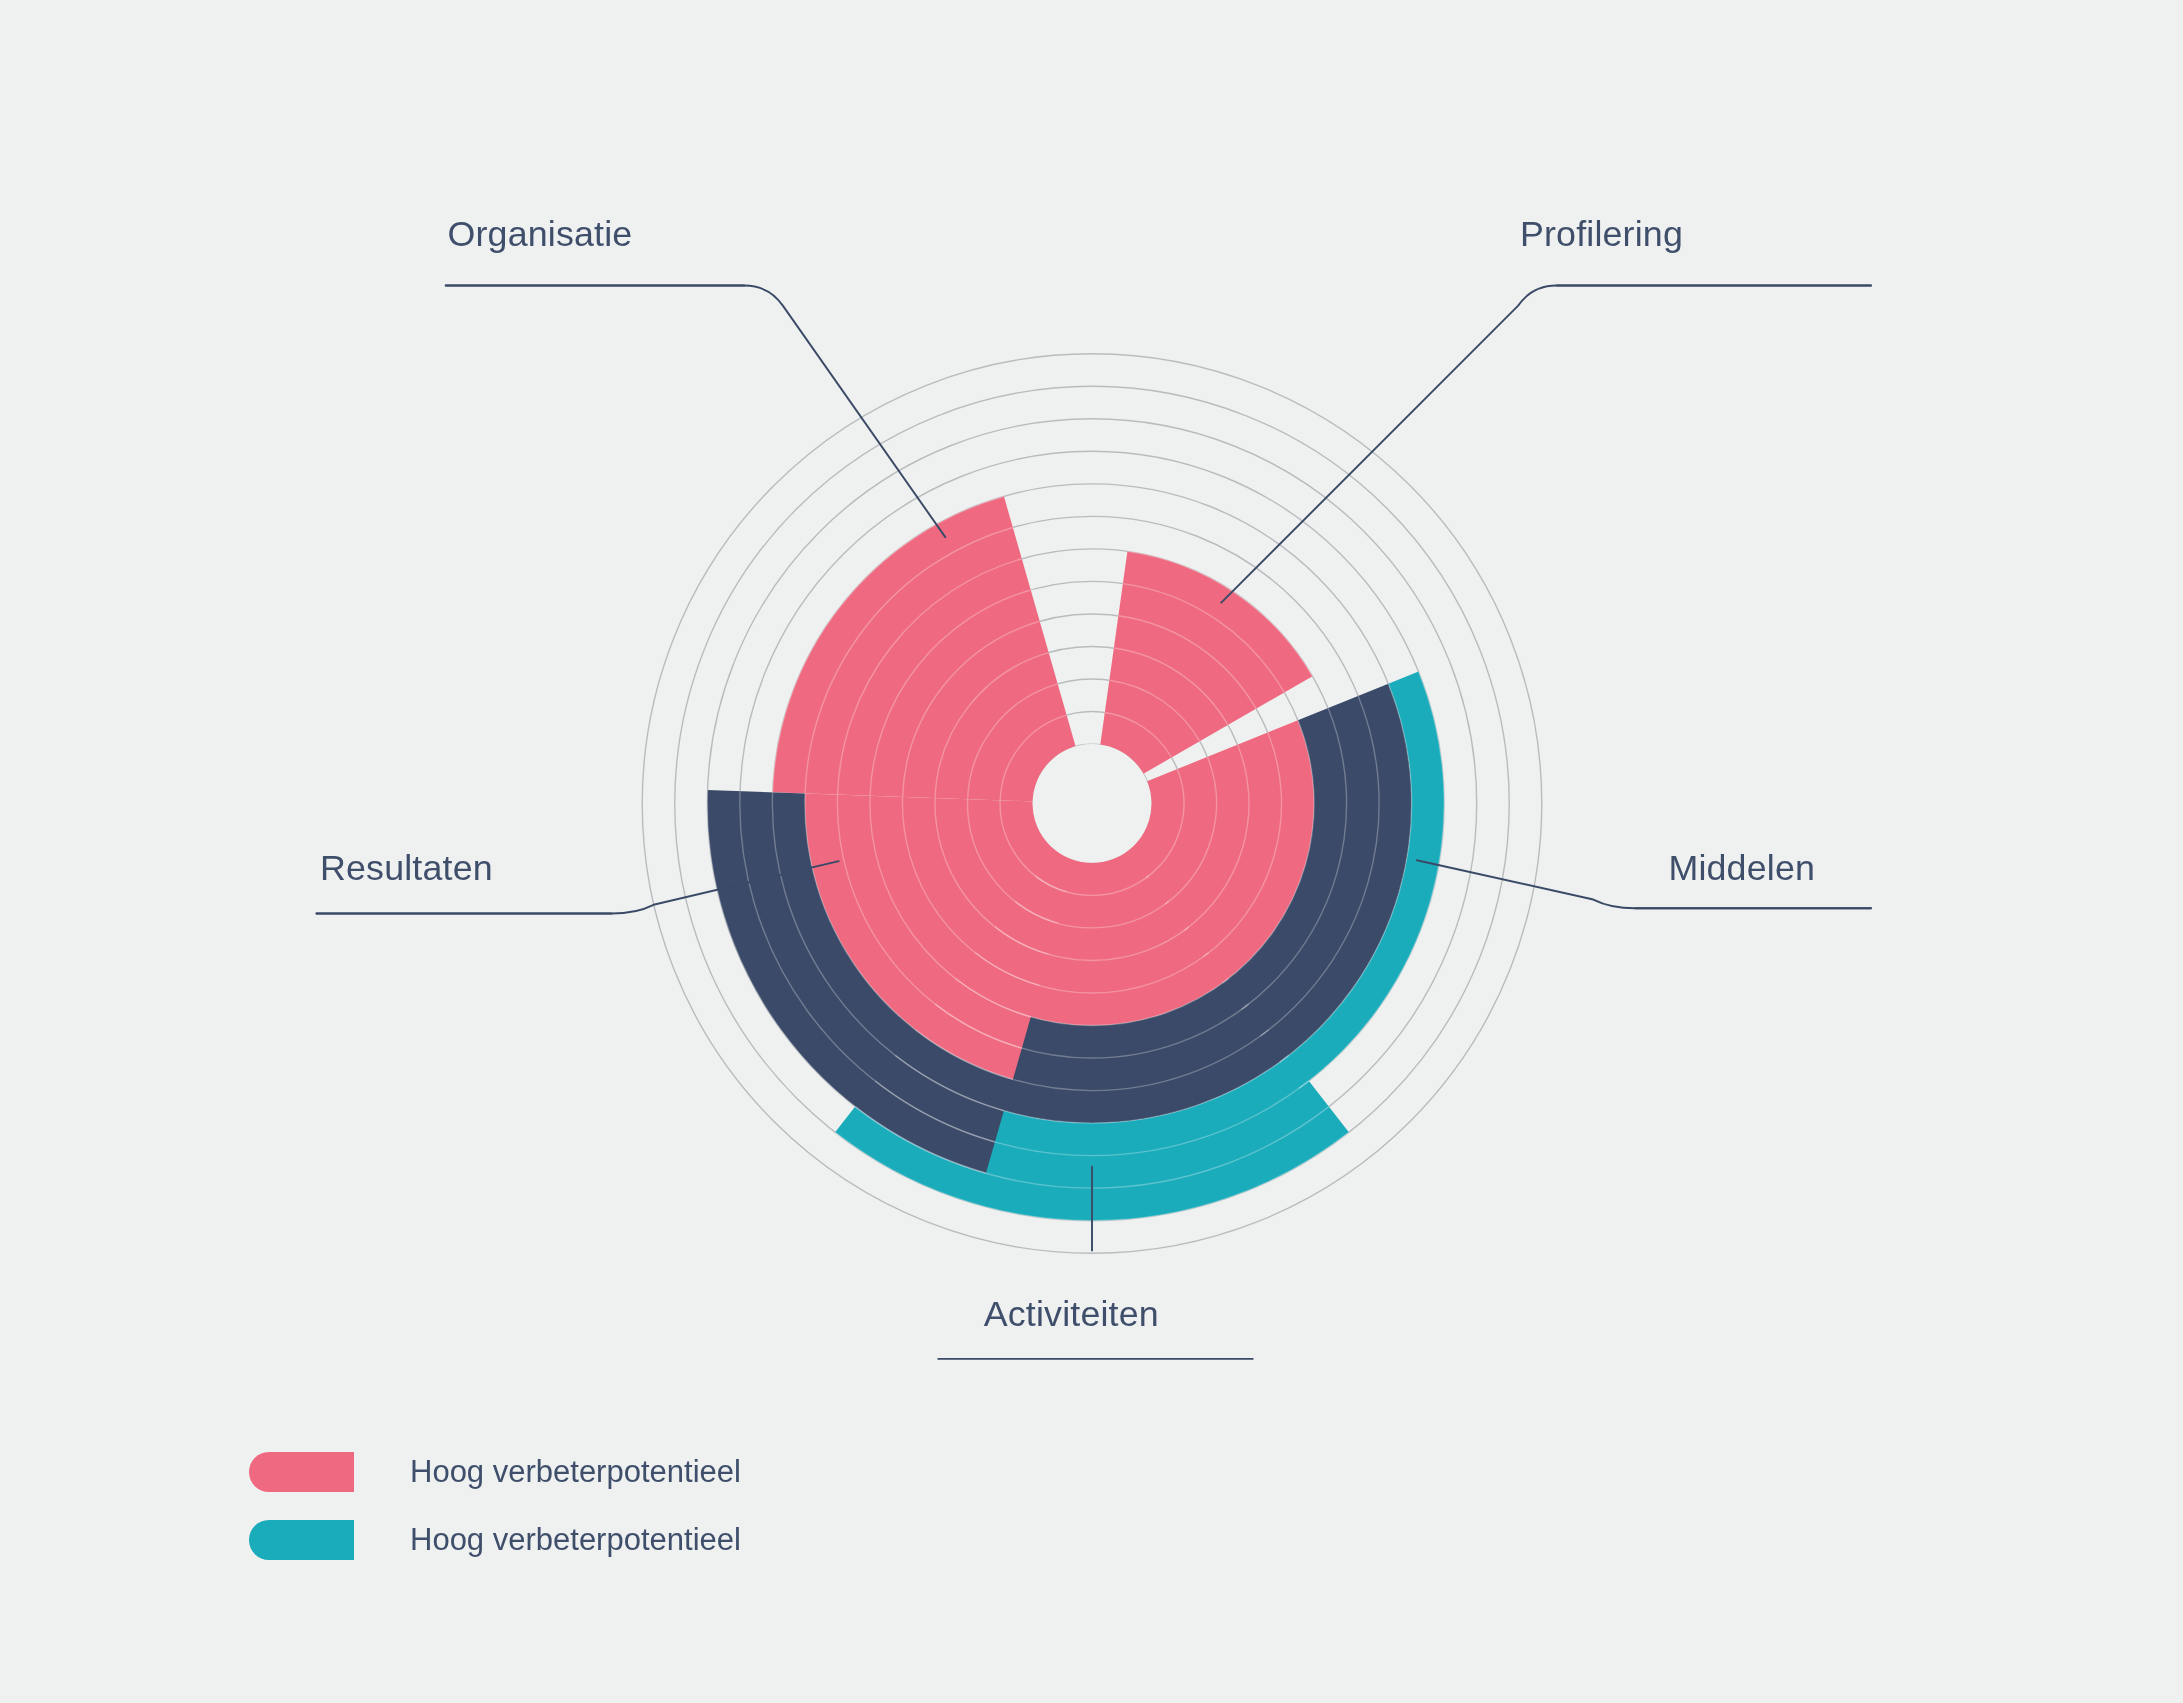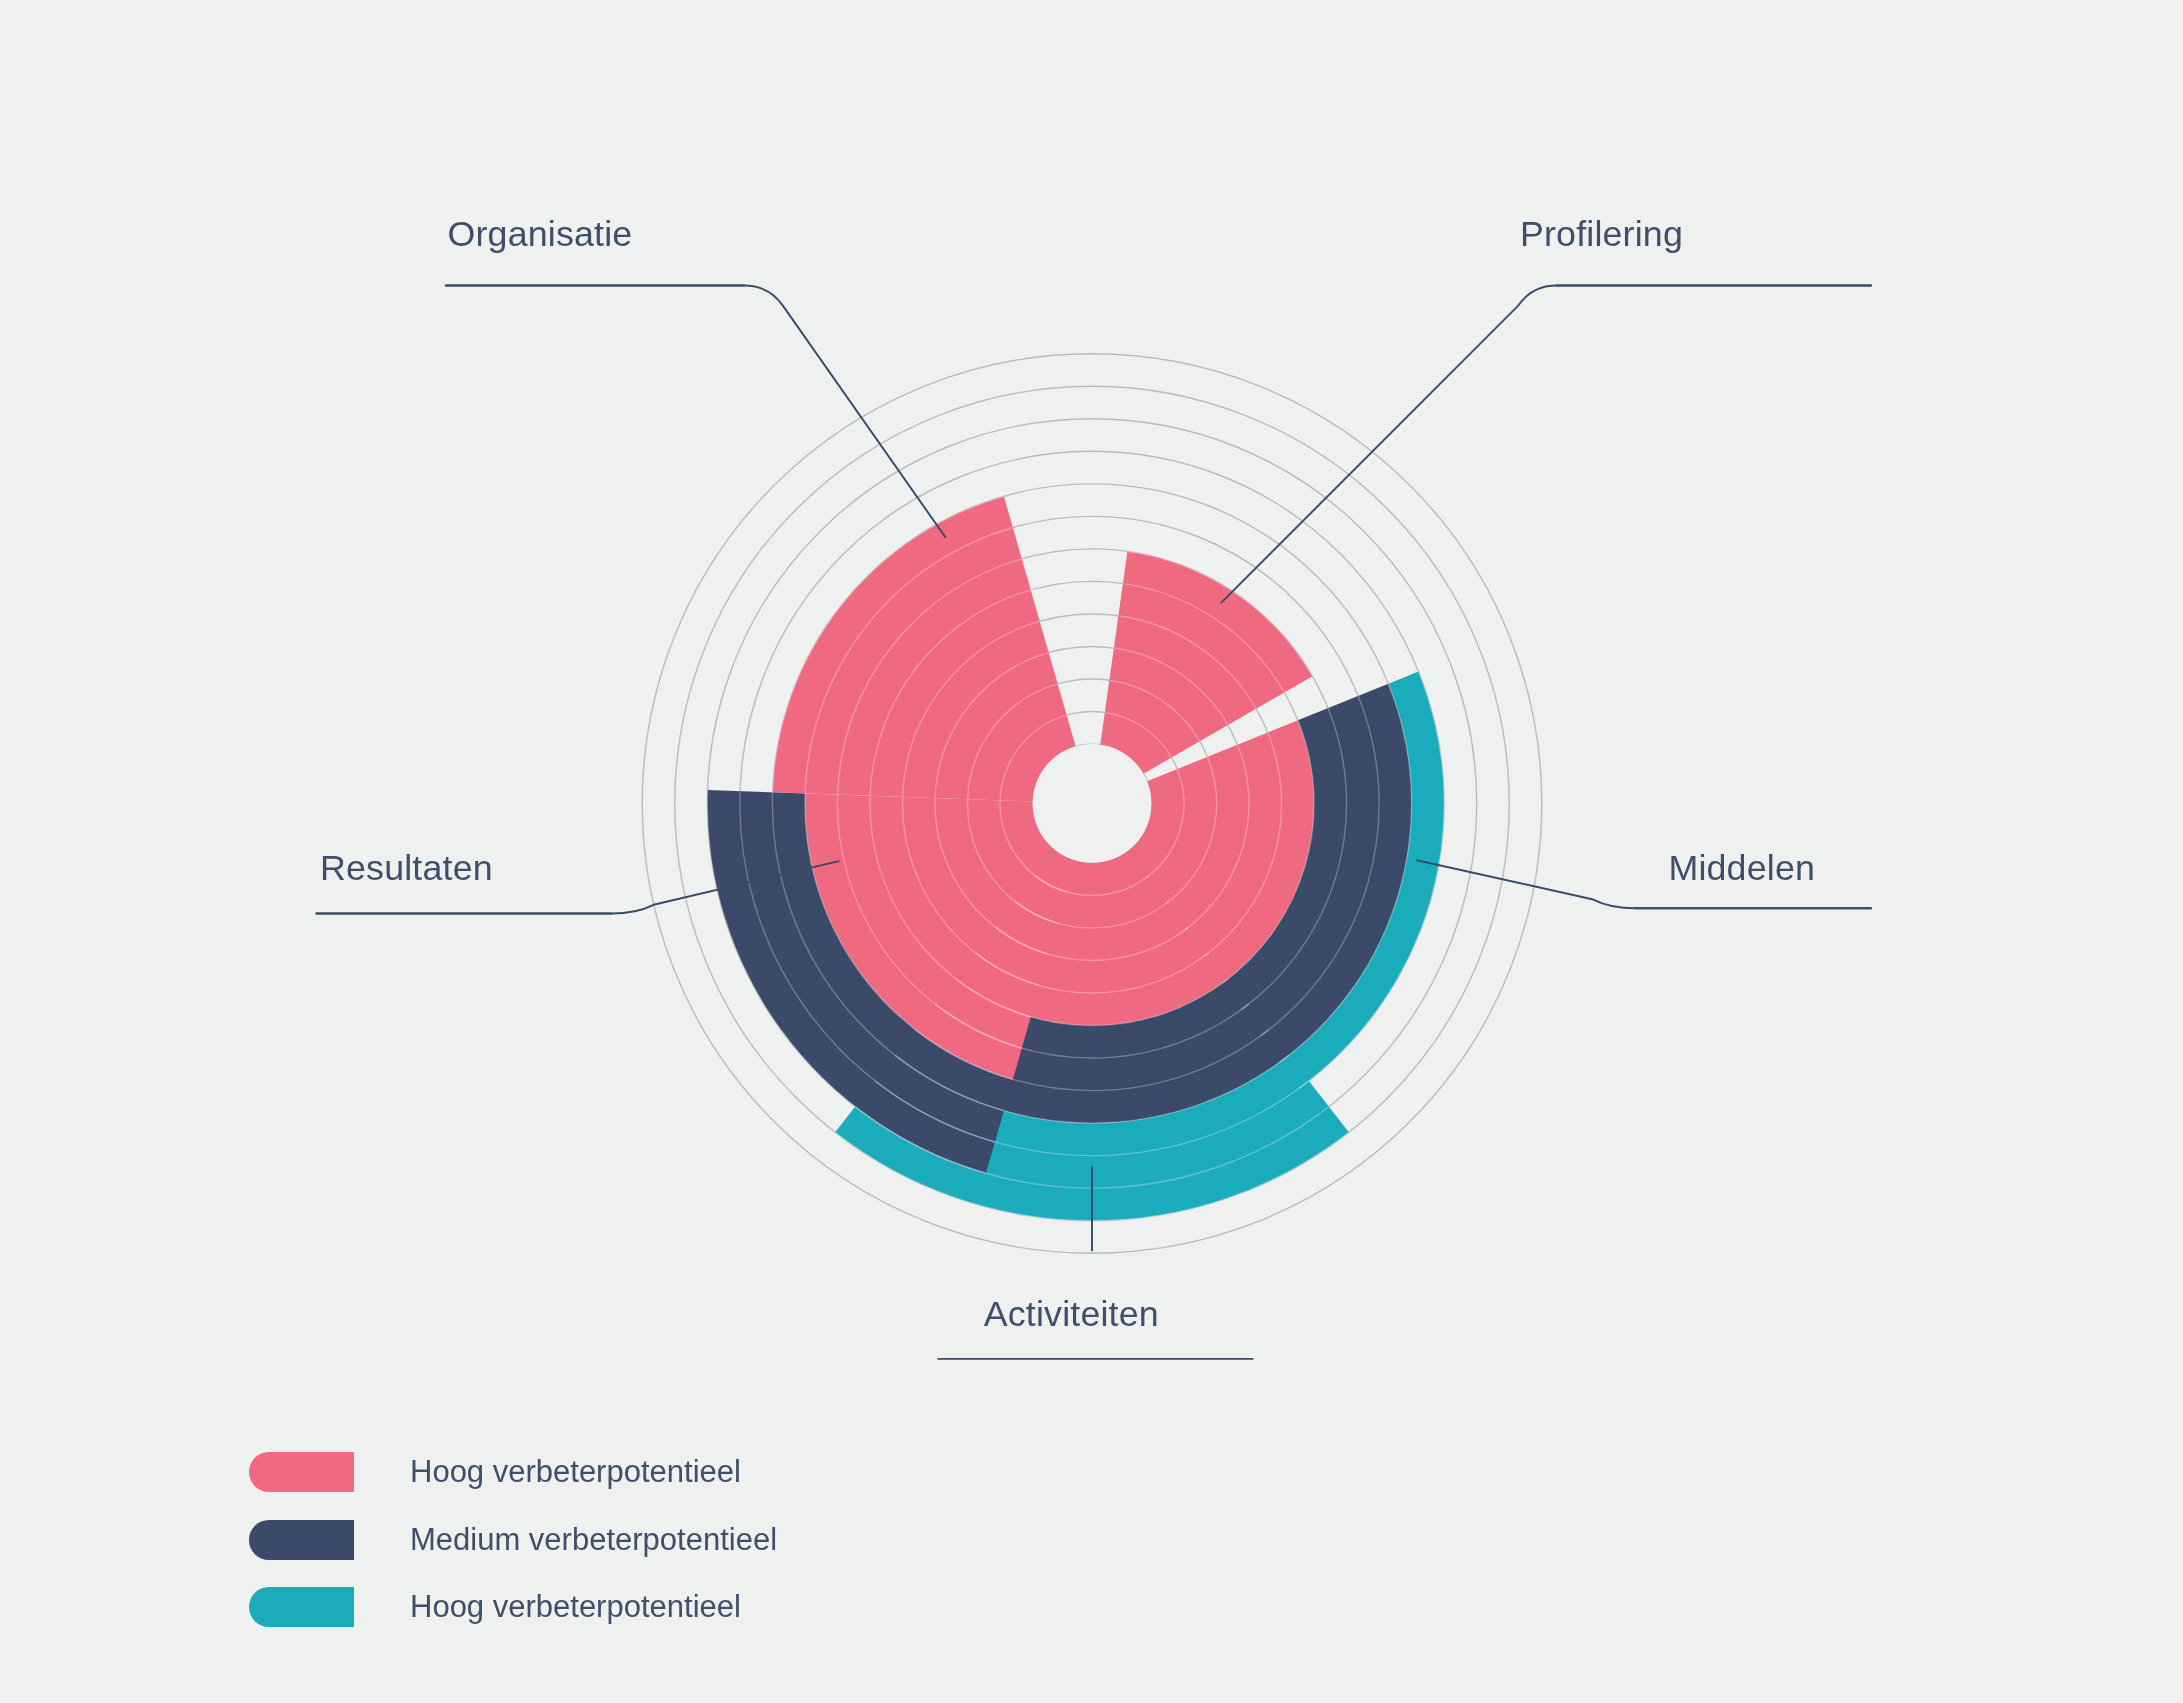--- a/index.html
+++ b/index.html
@@ -151,23 +151,19 @@
     <text class="axis-label anchor-start" x="366" y="1008">Resultaten</text>
     <text class="axis-label anchor-start" x="1126" y="1518">Activiteiten</text>
   </svg>
 
   <div id="legend">
     <div class="legend-row">
       <div class="legend-swatch" style="background: rgb(239, 106, 128);"></div>
       <div class="legend-label">Hoog verbeterpotentieel</div>
     </div>
     <div class="legend-row">
-      <div class="legend-swatch" style="background: rgb(59, 74, 104);"></div>
-      <div class="legend-label">Medium verbeterpotentieel</div>
-    </div>
-    <div class="legend-row">
       <div class="legend-swatch" style="background: rgb(27, 172, 187);"></div>
       <div class="legend-label">Hoog verbeterpotentieel</div>
     </div>
   </div>
 
 </div>
 
 
 </body></html>

